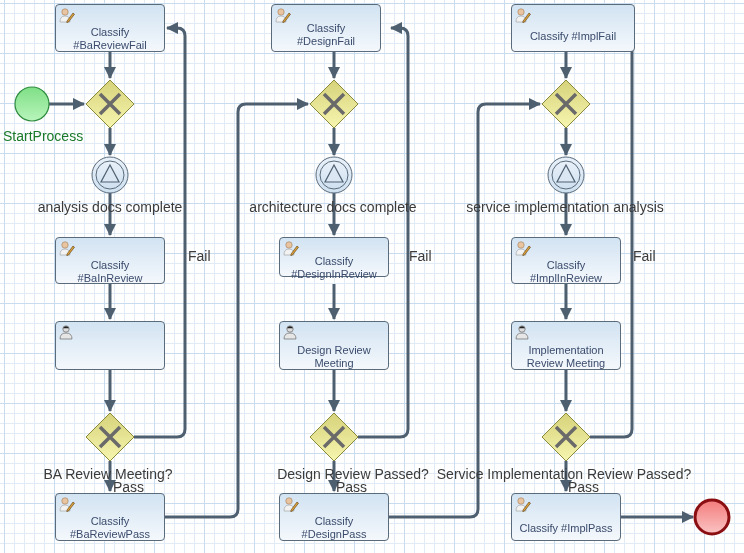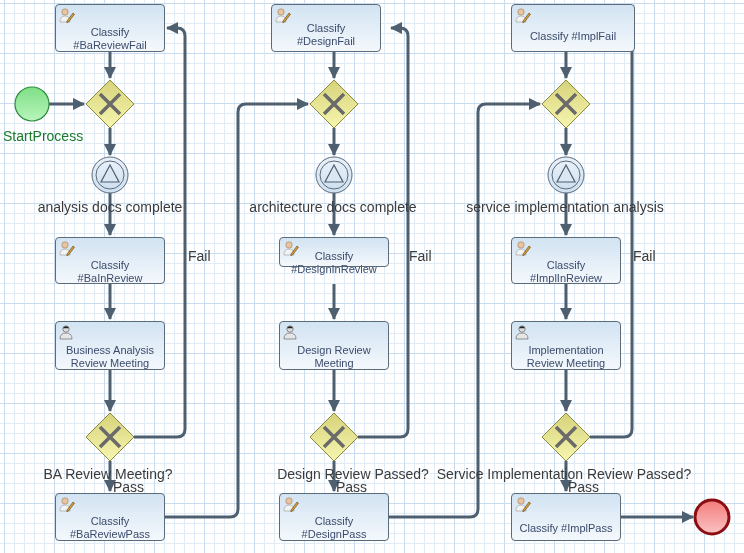--- a/index.html
+++ b/index.html
@@ -146,21 +146,20 @@
         <path d="M8,14 L14,6 L15.5,7.2 L9.5,15 L7.8,15.6 z" fill="#d9a13a" stroke="#5a3a10" stroke-width="0.6"></path>
       </svg>
     <span>Classify #BaInReview</span>
   </div>
   <div class="task" style="left:55px; top:321px; width:110px; height:49px;">
     <svg class="ticon" viewBox="0 0 16 16">
         <circle cx="7" cy="5" r="3.2" fill="#dcdcdc" stroke="#6a6a6a" stroke-width="0.7"></circle>
         <path d="M3.8,4.2 Q7,0.5 10.2,4.2 z" fill="#222"></path>
         <path d="M1,15 Q1,9 7,9 Q13,9 13,15 z" fill="#e6e6e6" stroke="#6a6a6a" stroke-width="0.7"></path>
       </svg>
-    <span>Business Analysis Review Meeting</span>
   </div>
   <div class="label" style="left:188px; top:248px;">Fail</div>
   <div class="label center" style="left:108px; top:466px;">BA Review Meeting?</div>
   <div class="label" style="left:113px; top:479px;">Pass</div>
   <div class="task" style="left:55px; top:493px; width:110px; height:48px;">
     <svg class="ticon" viewBox="0 0 16 16">
         <circle cx="6" cy="5" r="3.2" fill="#e8c4a0" stroke="#a07a5a" stroke-width="0.6"></circle>
         <path d="M1,15 Q1,9 6,9 Q11,9 11,15 z" fill="#f2f2f2" stroke="#9a9a9a" stroke-width="0.6"></path>
         <path d="M8,14 L14,6 L15.5,7.2 L9.5,15 L7.8,15.6 z" fill="#d9a13a" stroke="#5a3a10" stroke-width="0.6"></path>
       </svg>
@@ -169,21 +168,21 @@
 
   <div class="task" style="left:271px; top:4px; width:110px; height:48px; align-items:flex-start; padding-top:17px;">
     <svg class="ticon" viewBox="0 0 16 16">
         <circle cx="6" cy="5" r="3.2" fill="#e8c4a0" stroke="#a07a5a" stroke-width="0.6"></circle>
         <path d="M1,15 Q1,9 6,9 Q11,9 11,15 z" fill="#f2f2f2" stroke="#9a9a9a" stroke-width="0.6"></path>
         <path d="M8,14 L14,6 L15.5,7.2 L9.5,15 L7.8,15.6 z" fill="#d9a13a" stroke="#5a3a10" stroke-width="0.6"></path>
       </svg>
     <span>Classify #DesignFail</span>
   </div>
   <div class="label center" style="left:333px; top:199px;text-align:right;">architecture docs complete</div>
-  <div class="task" style="left:279px; top:237px; width:110px; height:30px;">
+  <div class="task" style="left:279px; top:237px; width:110px; height:40px;">
     <svg class="ticon" viewBox="0 0 16 16">
         <circle cx="6" cy="5" r="3.2" fill="#e8c4a0" stroke="#a07a5a" stroke-width="0.6"></circle>
         <path d="M1,15 Q1,9 6,9 Q11,9 11,15 z" fill="#f2f2f2" stroke="#9a9a9a" stroke-width="0.6"></path>
         <path d="M8,14 L14,6 L15.5,7.2 L9.5,15 L7.8,15.6 z" fill="#d9a13a" stroke="#5a3a10" stroke-width="0.6"></path>
       </svg>
     <span>Classify #DesignInReview</span>
   </div>
   <div class="task" style="left:279px; top:321px; width:110px; height:49px;">
     <svg class="ticon" viewBox="0 0 16 16">
         <circle cx="7" cy="5" r="3.2" fill="#dcdcdc" stroke="#6a6a6a" stroke-width="0.7"></circle>

